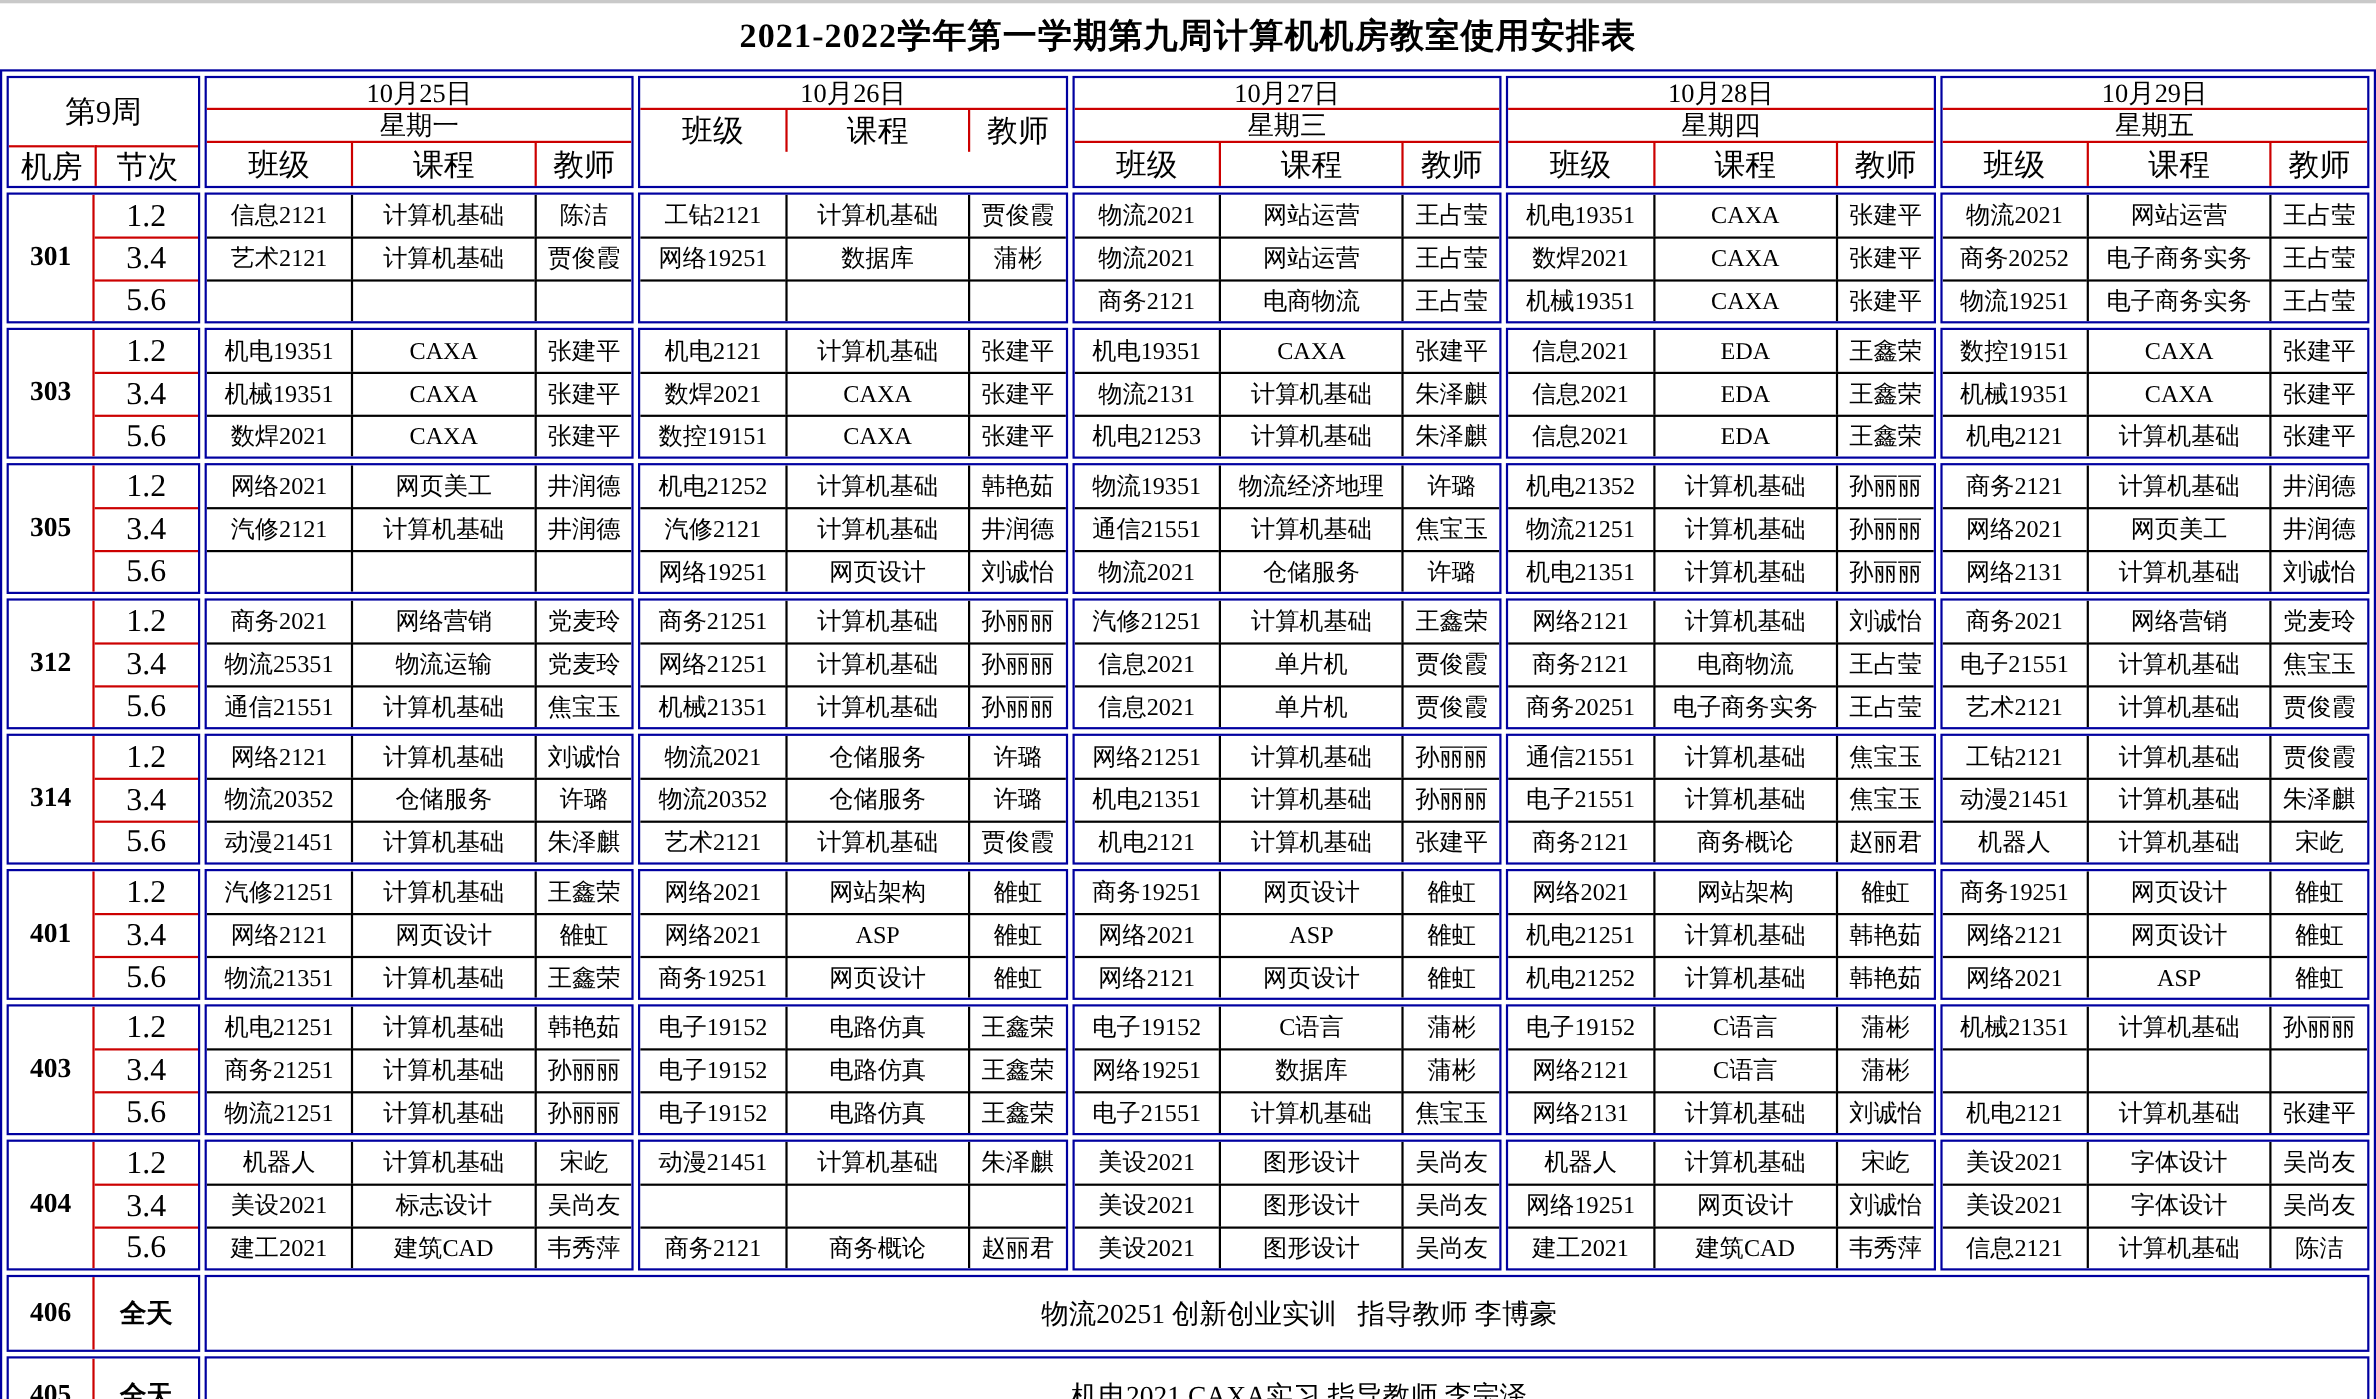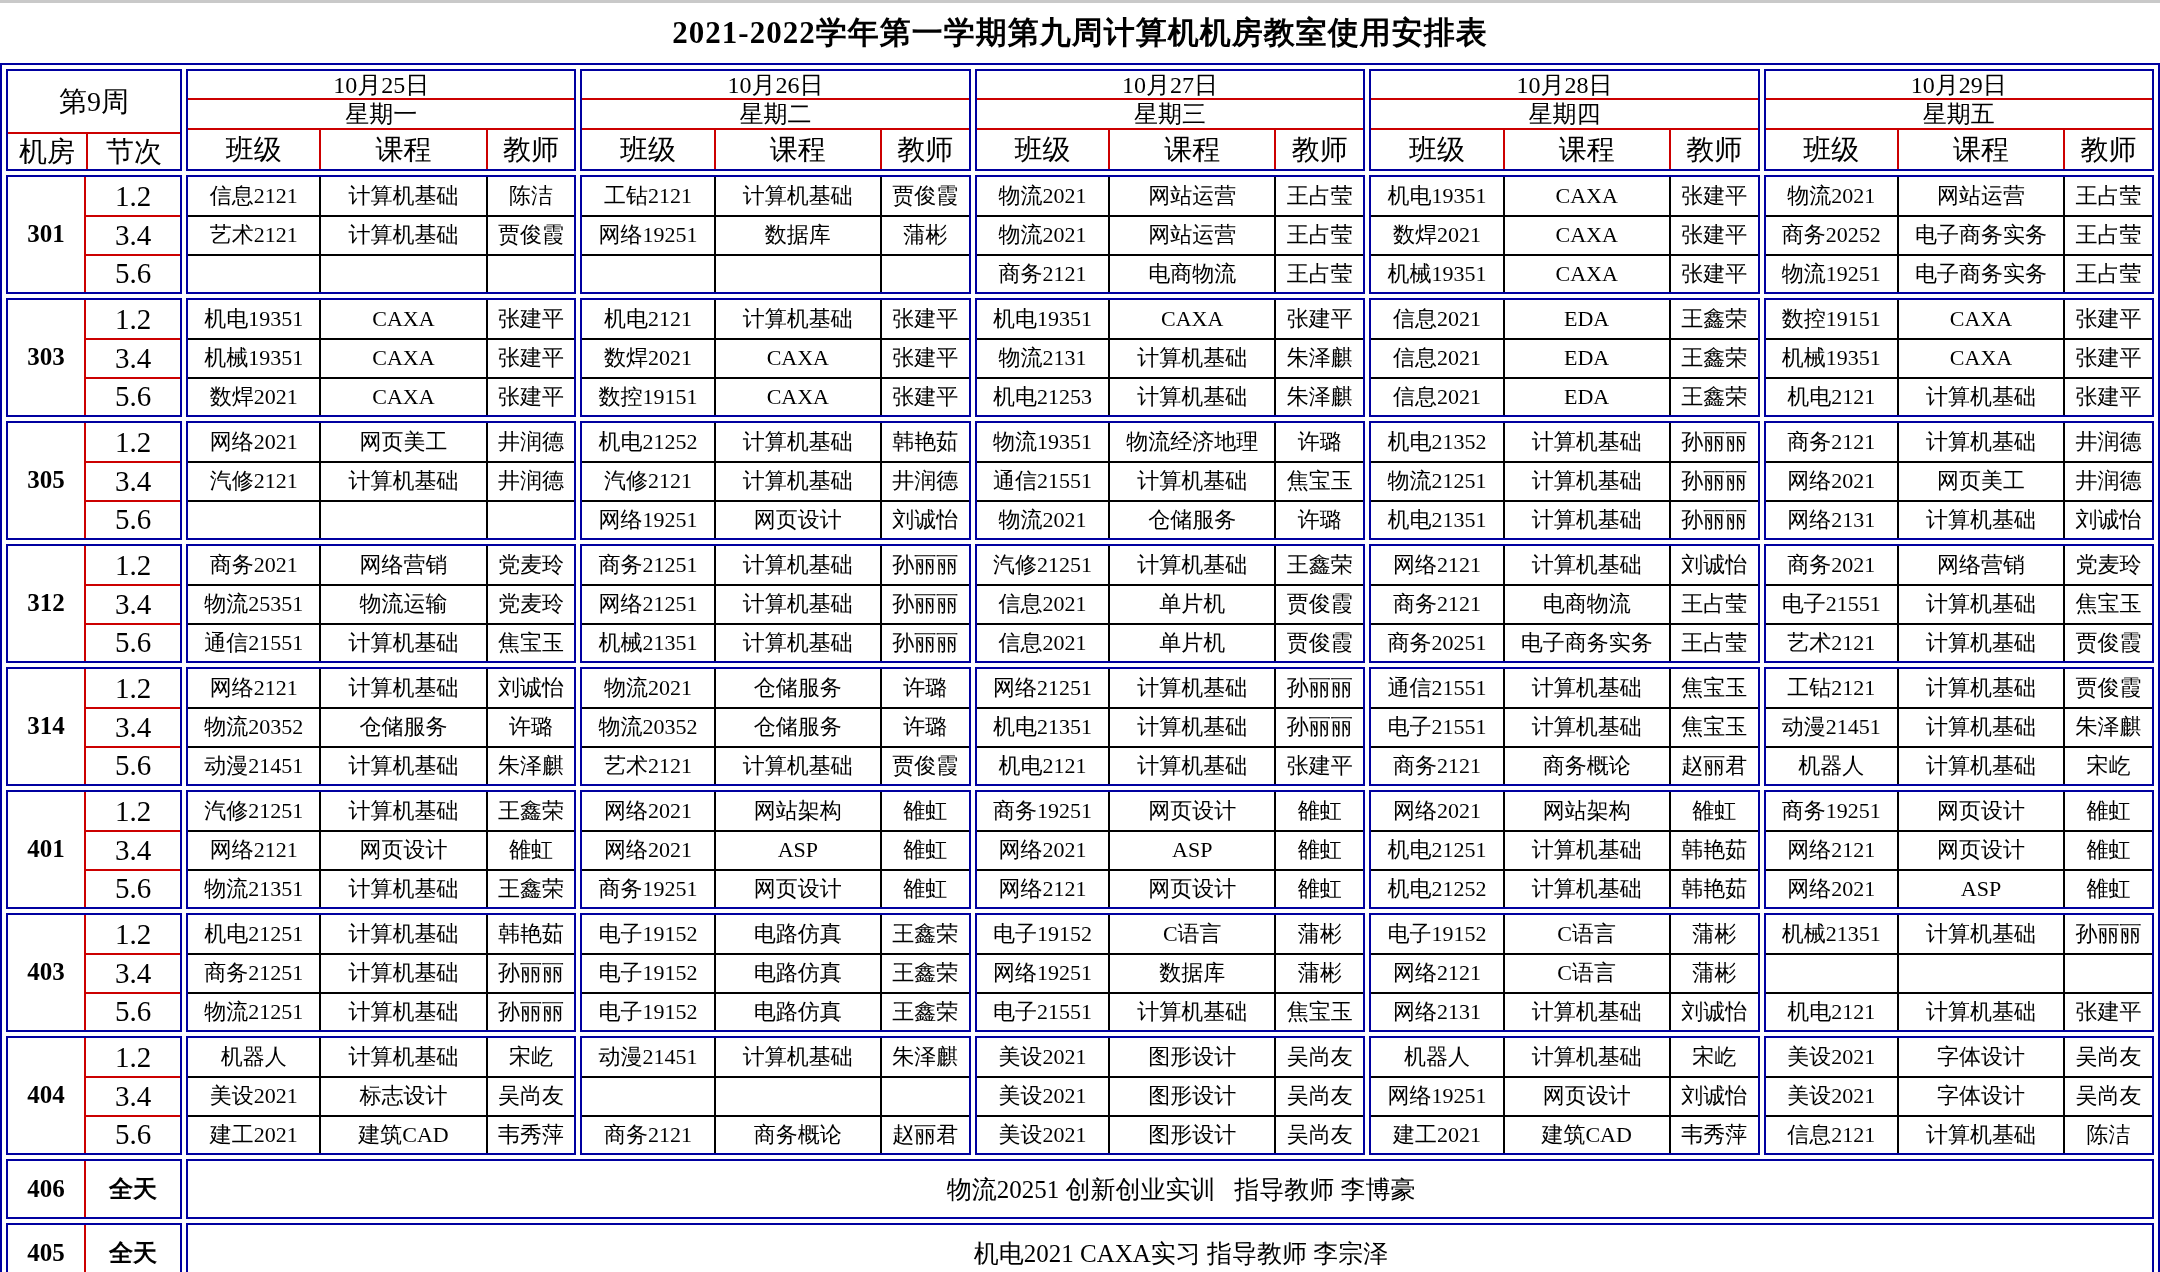--- a/index.html
+++ b/index.html
@@ -23,21 +23,21 @@
     display: flex; flex-direction: column; gap: 4px;
     background: #fff;
   }
   .band {
     display: grid;
     grid-template-columns: 176px repeat(5, 1fr);
     gap: 4px;
   }
   .header-band { height: 102px; }
   .room-band   { height: 119px; }
-  .full-band   { height: 60px; }
+  .full-band   { height: 70px; }
   .block { border: 2px solid #0000a0; background: #fff; overflow: hidden; }
 
   
   .header-left { display: grid; grid-template-columns: 78px 1fr; grid-template-rows: 1fr 37px; }
   .week-cell {
     grid-column: 1 / 3;
     display: flex; align-items: center; justify-content: center;
     font-size: 28px;
   }
   .hdr-cell {
@@ -108,21 +108,20 @@
         <div class="date-cell">10月25日</div>
         <div class="weekday-cell">星期一</div>
         <div class="subhead">
           <div class="subhead-cell">班级</div>
           <div class="subhead-cell">课程</div>
           <div class="subhead-cell">教师</div>
         </div>
       </div>
       <div class="block day-header">
         <div class="date-cell">10月26日</div>
-        <div class="weekday-cell">星期二</div>
         <div class="subhead">
           <div class="subhead-cell">班级</div>
           <div class="subhead-cell">课程</div>
           <div class="subhead-cell">教师</div>
         </div>
       </div>
       <div class="block day-header">
         <div class="date-cell">10月27日</div>
         <div class="weekday-cell">星期三</div>
         <div class="subhead">

